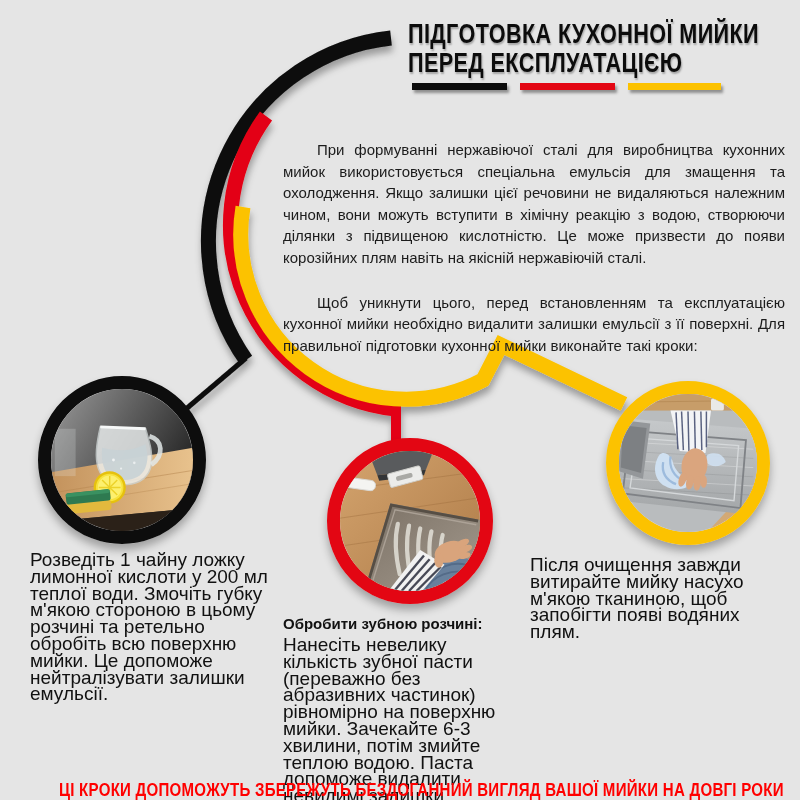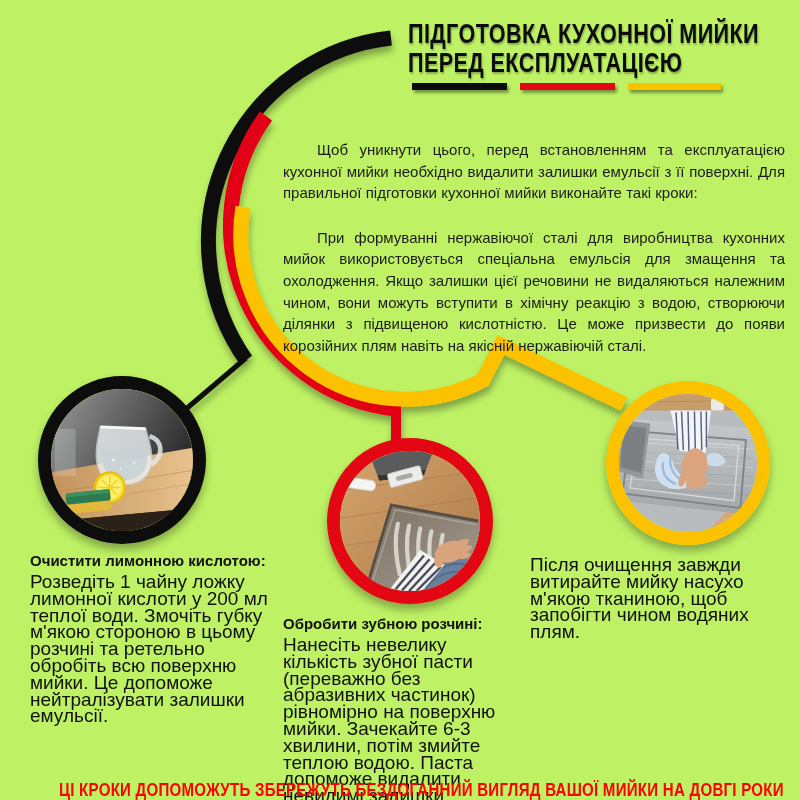--- a/index.html
+++ b/index.html
@@ -1,16 +1,16 @@
 <!DOCTYPE html>
 <html><head>
 <meta charset="utf-8">
 <style>
   html,body{margin:0;padding:0;background:#ffffff;}
-  #stage{position:relative;width:800px;height:800px;background:#bef264;overflow:hidden;
+  #stage{position:relative;width:800px;height:800px;background:#e5e5e5;overflow:hidden;
          font-family:"Liberation Sans",sans-serif;}
   
   #arcs{position:absolute;left:0;top:0;width:800px;height:800px;}
   
   .title-block{position:absolute;left:408px;top:20px;transform:scaleX(.8);transform-origin:0 0;
                color:#0c0c0c;font-weight:bold;font-size:27px;line-height:29px;white-space:nowrap;
                letter-spacing:.5px;text-shadow:1px 2px 2px rgba(0,0,0,.28);}
   .bar{position:absolute;top:83px;height:7px;box-shadow:2px 3px 3px rgba(0,0,0,.38);}
   .bar.b1{left:412px;width:95px;background:#0c0c0c;}
   .bar.b2{left:520px;width:95px;background:#e30613;}
@@ -59,22 +59,22 @@
 
   <div class="title-block">
     <div>ПІДГОТОВКА КУХОННОЇ МИЙКИ</div>
     <div>ПЕРЕД ЕКСПЛУАТАЦІЄЮ</div>
   </div>
   <div class="bar b1"></div>
   <div class="bar b2"></div>
   <div class="bar b3"></div>
 
   <div class="intro">
+    <p>При формуванні нержавіючої сталі для виробництва кухонних мийок використовується спеціальна емульсія для змащення та охолодження. Якщо залишки цієї речовини не видаляються належним чином, вони можуть вступити в хімічну реакцію з водою, створюючи ділянки з підвищеною кислотністю. Це може призвести до появи корозійних плям навіть на якісній нержавіючій сталі.</p>
     <p>Щоб уникнути цього, перед встановленням та експлуатацією кухонної мийки необхідно видалити залишки емульсії з її поверхні. Для правильної підготовки кухонної мийки виконайте такі кроки:</p>
-    <p>При формуванні нержавіючої сталі для виробництва кухонних мийок використовується спеціальна емульсія для змащення та охолодження. Якщо залишки цієї речовини не видаляються належним чином, вони можуть вступити в хімічну реакцію з водою, створюючи ділянки з підвищеною кислотністю. Це може призвести до появи корозійних плям навіть на якісній нержавіючій сталі.</p>
   </div>
 
   <div class="circle" id="circle-lemon">
     <svg viewBox="0 0 150 150">
       <defs>
         <linearGradient id="bg1" x1="0" y1="0" x2="1" y2="0.6">
           <stop offset="0" stop-color="#9b9b9b"></stop>
             <stop offset="1" stop-color="#1f1f1f"></stop>
         </linearGradient>
         <linearGradient id="wood1" x1="0" y1="0" x2="1" y2="0">
@@ -229,28 +229,27 @@
         <ellipse cx="82" cy="78" rx="14" ry="19" transform="rotate(8 82 78)"></ellipse>
         <ellipse cx="69" cy="93" rx="4" ry="8" transform="rotate(18 69 93)"></ellipse>
         <ellipse cx="77" cy="96" rx="4" ry="8" transform="rotate(12 77 96)"></ellipse>
         <ellipse cx="85" cy="97" rx="4" ry="8" transform="rotate(6 85 97)"></ellipse>
         <ellipse cx="92" cy="95" rx="3.6" ry="7" transform="rotate(0 92 95)"></ellipse>
       </g>
     </svg>
   </div>
 
   <div class="step" id="step1">
-    <h3>Очистити лимонною кислотою:</h3>
     <p>Розведіть 1 чайну ложку лимонної кислоти у 200 мл теплої води. Змочіть губку м'якою стороною в цьому розчині та ретельно обробіть всю поверхню мийки. Це допоможе нейтралізувати залишки емульсії.</p>
   </div>
   <div class="step" id="step2">
     <h3>Обробити зубною розчині:</h3>
     <p>Нанесіть невелику кількість зубної пасти (переважно без абразивних частинок) рівномірно на поверхню мийки. Зачекайте 6-3 хвилини, потім змийте теплою водою. Паста допоможе видалити невидимі залишки виробничої емульсії та відполірувати поверхню.</p>
   </div>
   <div class="step" id="step3">
-    <p>Після очищення завжди витирайте мийку насухо м'якою тканиною, щоб запобігти чином водяних плям.</p>
+    <p>Після очищення завжди витирайте мийку насухо м'якою тканиною, щоб запобігти появі водяних плям.</p>
   </div>
 
   <div class="footer">
     <span>ЦІ КРОКИ ДОПОМОЖУТЬ ЗБЕРЕЖУТЬ БЕЗДОГАННИЙ ВИГЛЯД ВАШОЇ МИЙКИ НА ДОВГІ РОКИ</span>
   </div>
 
 </div>
 
 </body></html>

